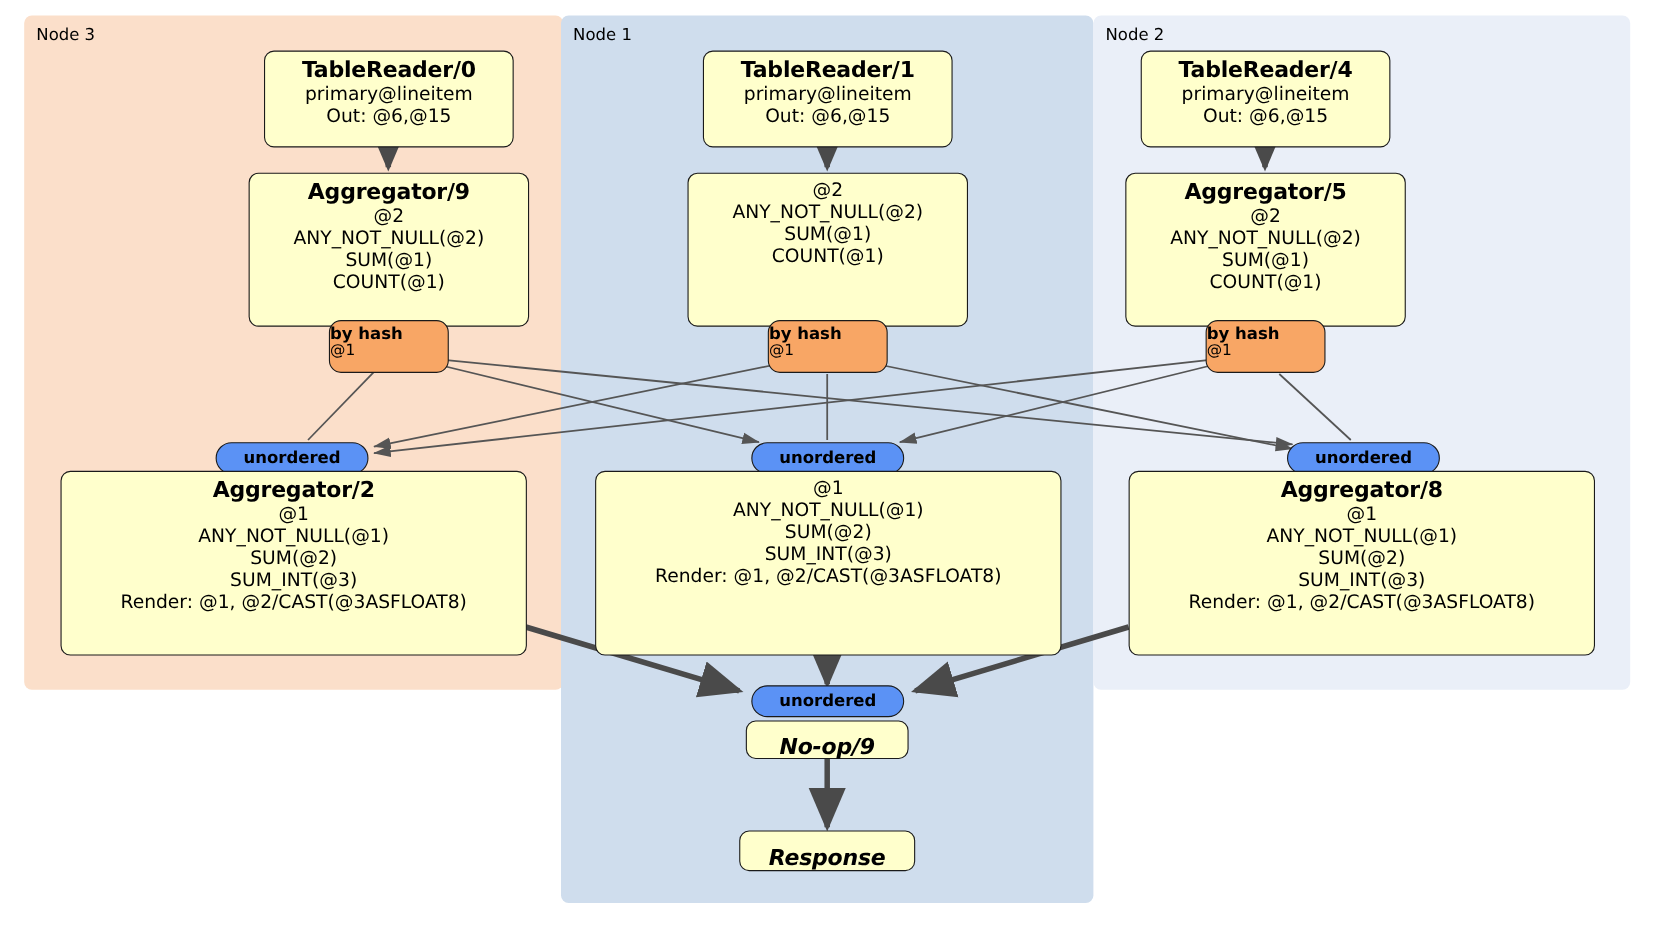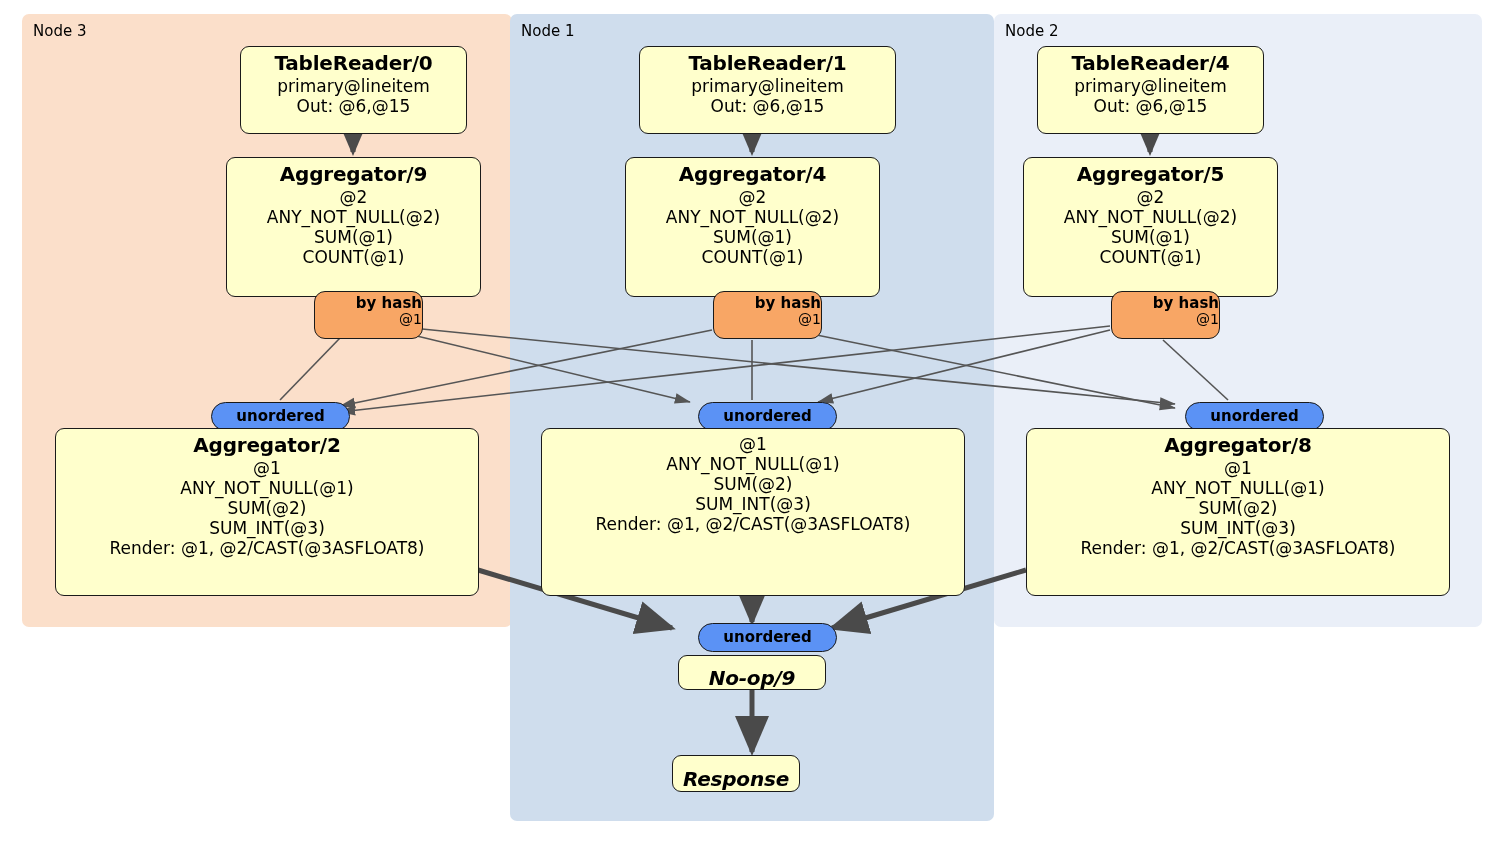--- a/index.html
+++ b/index.html
@@ -68,24 +68,23 @@
     justify-content: center;
     padding-top: 12px;
     font-style: italic;
   }
 
   
   .pill {
     position: absolute;
     box-sizing: border-box;
     border: 1.4px solid #1a1a1a;
-    text-align: right;
+    text-align: left;
     color: #000000;
     line-height: 1.1;
-    margin-left: 15px;
   }
   .pill.hash {
     background: #f8a665;
     border-radius: 11px;
     padding-top: 3px;
   }
   .pill.hash .h-title {
     font-size: 15px;
     font-weight: bold;
     display: block;
@@ -159,40 +158,39 @@
     <g stroke="#4a4a4a" stroke-width="5" fill="none" marker-end="url(#arrowThick)">
       <line x1="752" y1="690" x2="752" y2="752"></line>
     </g>
   </svg>
 
   <div class="proc" style="left:240px; top:46px; width:227px; height:88px;">
     <span class="title">TableReader/0</span>
     <span class="line">primary@lineitem</span>
     <span class="line">Out: @6,@15</span>
   </div>
-  <div class="proc" style="left:639px; top:46px; width:257px; height:88px;">
+  <div class="proc" style="left:639px; top:46px; width:227px; height:88px;">
     <span class="title">TableReader/1</span>
     <span class="line">primary@lineitem</span>
     <span class="line">Out: @6,@15</span>
   </div>
   <div class="proc" style="left:1037px; top:46px; width:227px; height:88px;">
     <span class="title">TableReader/4</span>
     <span class="line">primary@lineitem</span>
     <span class="line">Out: @6,@15</span>
   </div>
 
   <div class="proc" style="left:226px; top:157px; width:255px; height:140px;">
     <span class="title">Aggregator/9</span>
     <span class="line">@2</span>
     <span class="line">ANY_NOT_NULL(@2)</span>
     <span class="line">SUM(@1)</span>
     <span class="line">COUNT(@1)</span>
   </div>
   <div class="proc" style="left:625px; top:157px; width:255px; height:140px;">
-    <span class="title">Aggregator/4</span>
     <span class="line">@2</span>
     <span class="line">ANY_NOT_NULL(@2)</span>
     <span class="line">SUM(@1)</span>
     <span class="line">COUNT(@1)</span>
   </div>
   <div class="proc" style="left:1023px; top:157px; width:255px; height:140px;">
     <span class="title">Aggregator/5</span>
     <span class="line">@2</span>
     <span class="line">ANY_NOT_NULL(@2)</span>
     <span class="line">SUM(@1)</span>
@@ -245,17 +243,17 @@
     <span class="line">SUM_INT(@3)</span>
     <span class="line">Render: @1, @2/CAST(@3ASFLOAT8)</span>
   </div>
 
   <div class="pill unordered" style="left:683px; top:623px; width:139px; height:29px;">
     <span>unordered</span>
   </div>
   <div class="proc compact" style="left:678px; top:655px; width:148px; height:35px;">
     <span class="title">No-op/9</span>
   </div>
-  <div class="proc compact" style="left:672px; top:755px; width:128px; height:37px;">
+  <div class="proc compact" style="left:672px; top:755px; width:160px; height:37px;">
     <span class="title">Response</span>
   </div>
 
 </div>
 
 </body></html>

